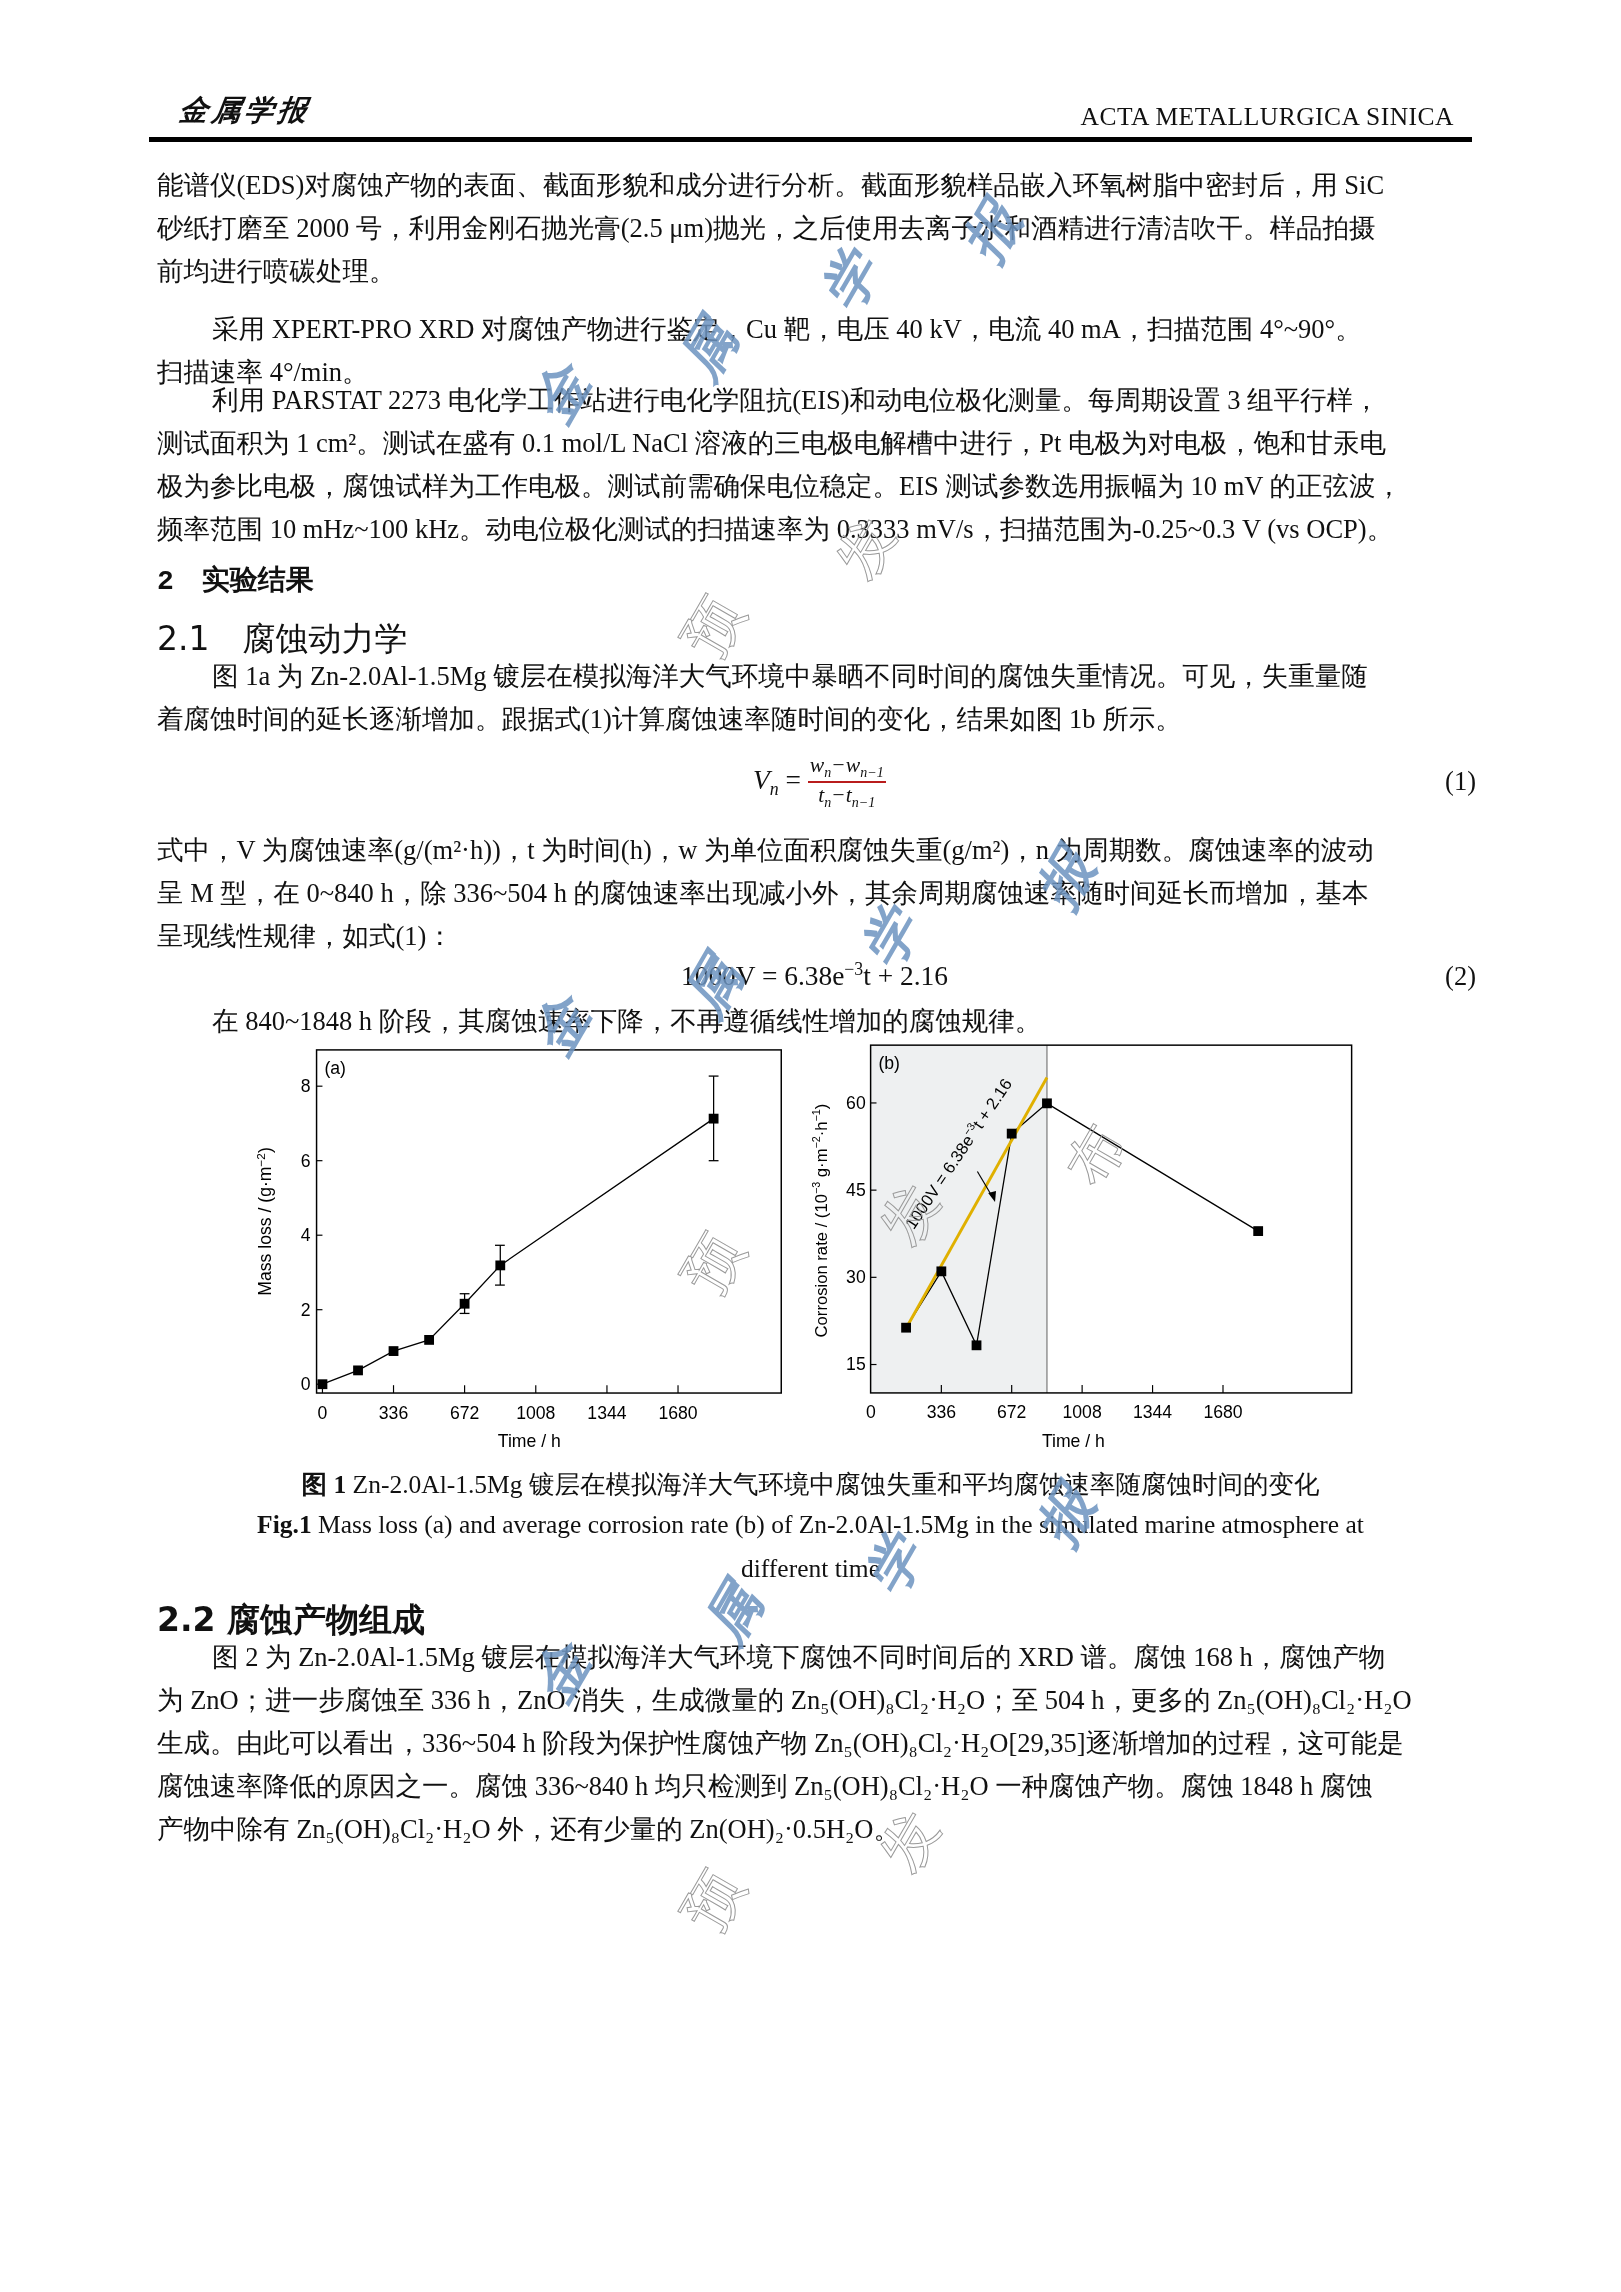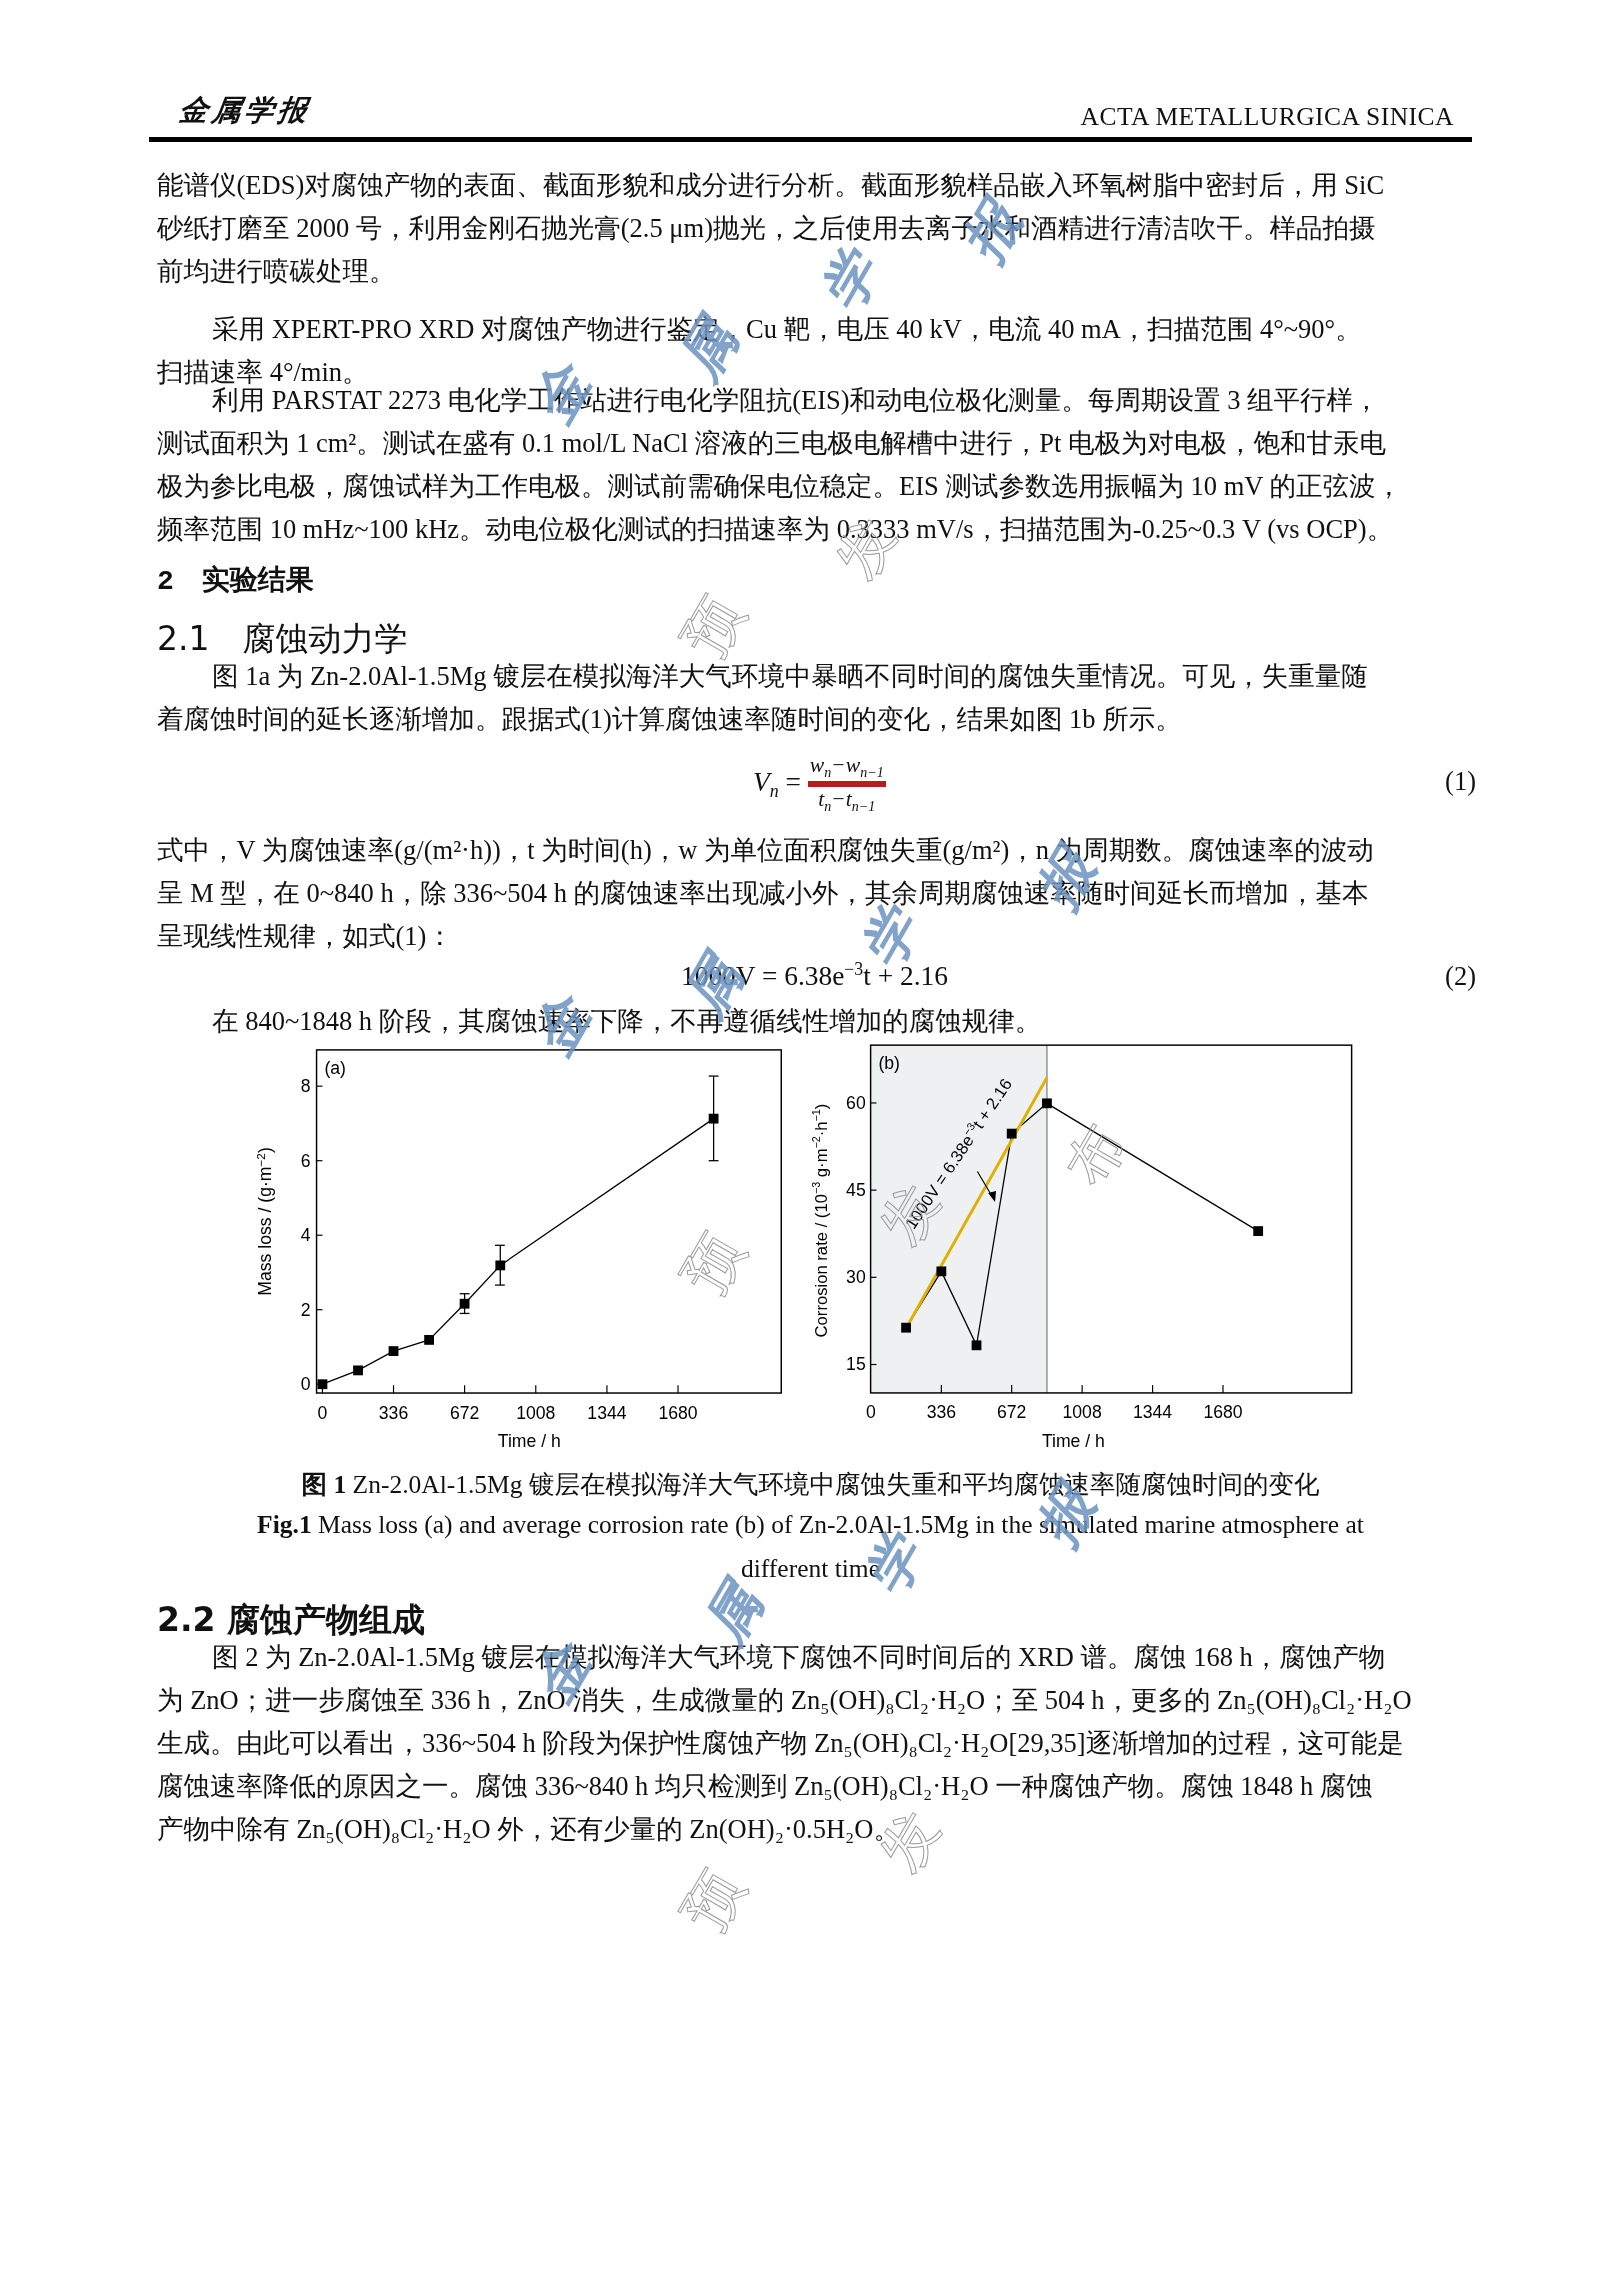--- a/index.html
+++ b/index.html
@@ -11,21 +11,21 @@
   .header-journal { right: 167px; top: 102px; font-size: 25.5px; letter-spacing: 0.5px; margin-left: 48px; }
   .header-rule { left: 149px; top: 137px; width: 1323px; height: 4.9px; background: #000; }
   .para { left: 157px; width: 1318px; font-size: 26.5px; line-height: 43px; text-align: justify; }
   .para .ln { display: block; white-space: nowrap; height: 43px; }
   .indent { padding-left: 55px; }
   .h2 { left: 157px; font-size: 28px; font-family: Liberation Mono, monospace; font-weight: bold; }
   .h3 { left: 157px; font-size: 33px; font-family: "DejaVu Sans", sans-serif; }
   .eq { font-size: 27.4px; font-style: italic; }
   .eqnum { right: 145px; font-size: 26.5px; }
   .frac { display: inline-flex; flex-direction: column; align-items: center; vertical-align: middle; font-size: 21.6px; }
-  .frac .num { border-bottom: 6px solid #b91c1c; padding: 0 2px; }
+  .frac .num { border-bottom: 2px solid #b91c1c; padding: 0 2px; }
   .caption { width: 1621px; left: 0; text-align: center; font-size: 25.5px; }
   .caption b { font-weight: bold; }
   .chart-svg text { font-family: "Liberation Sans", "DejaVu Sans", sans-serif; }
   .wm-blue { color: #6d94c0; opacity: 0.85; font-family: "DejaVu Sans", sans-serif; font-weight: bold; font-size: 55px; font-style: italic; }
   .wm-gray { color: transparent; -webkit-text-stroke: 1px #9a9a9a; font-family: "DejaVu Serif", serif; font-size: 57px; }
   sub, sup { font-size: 0.65em; }
 </style>
 </head>
 <body>
 

